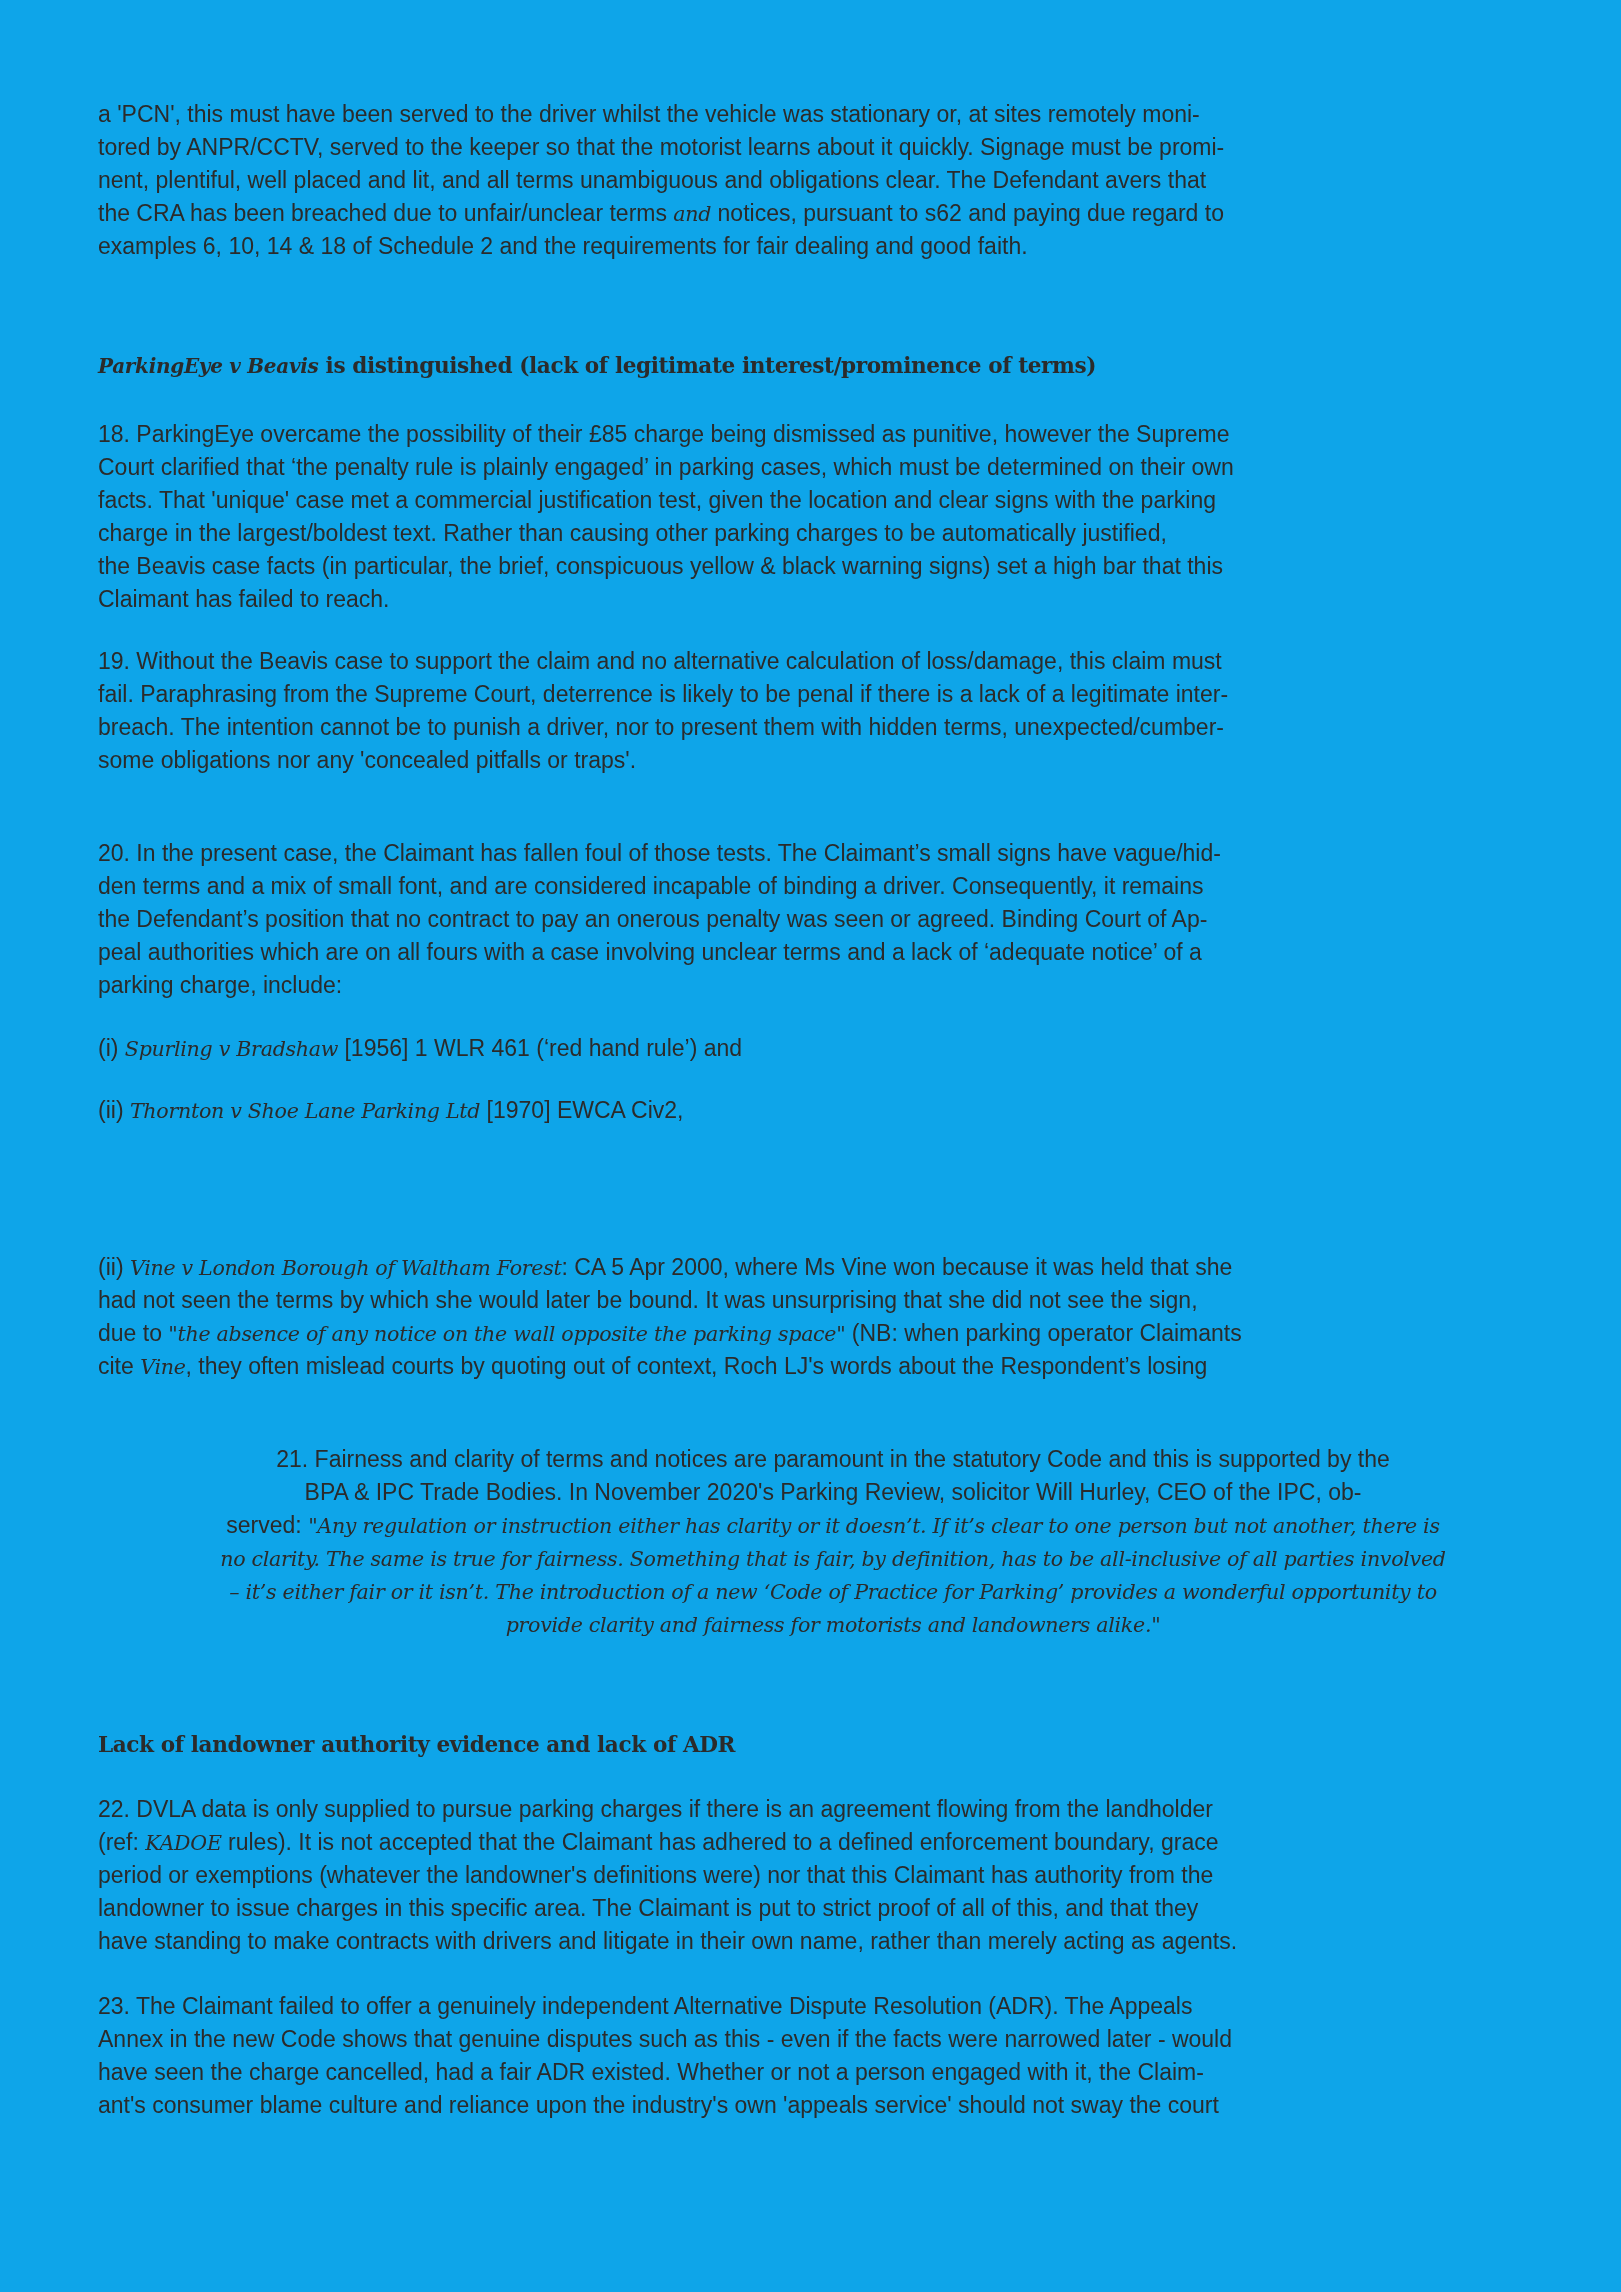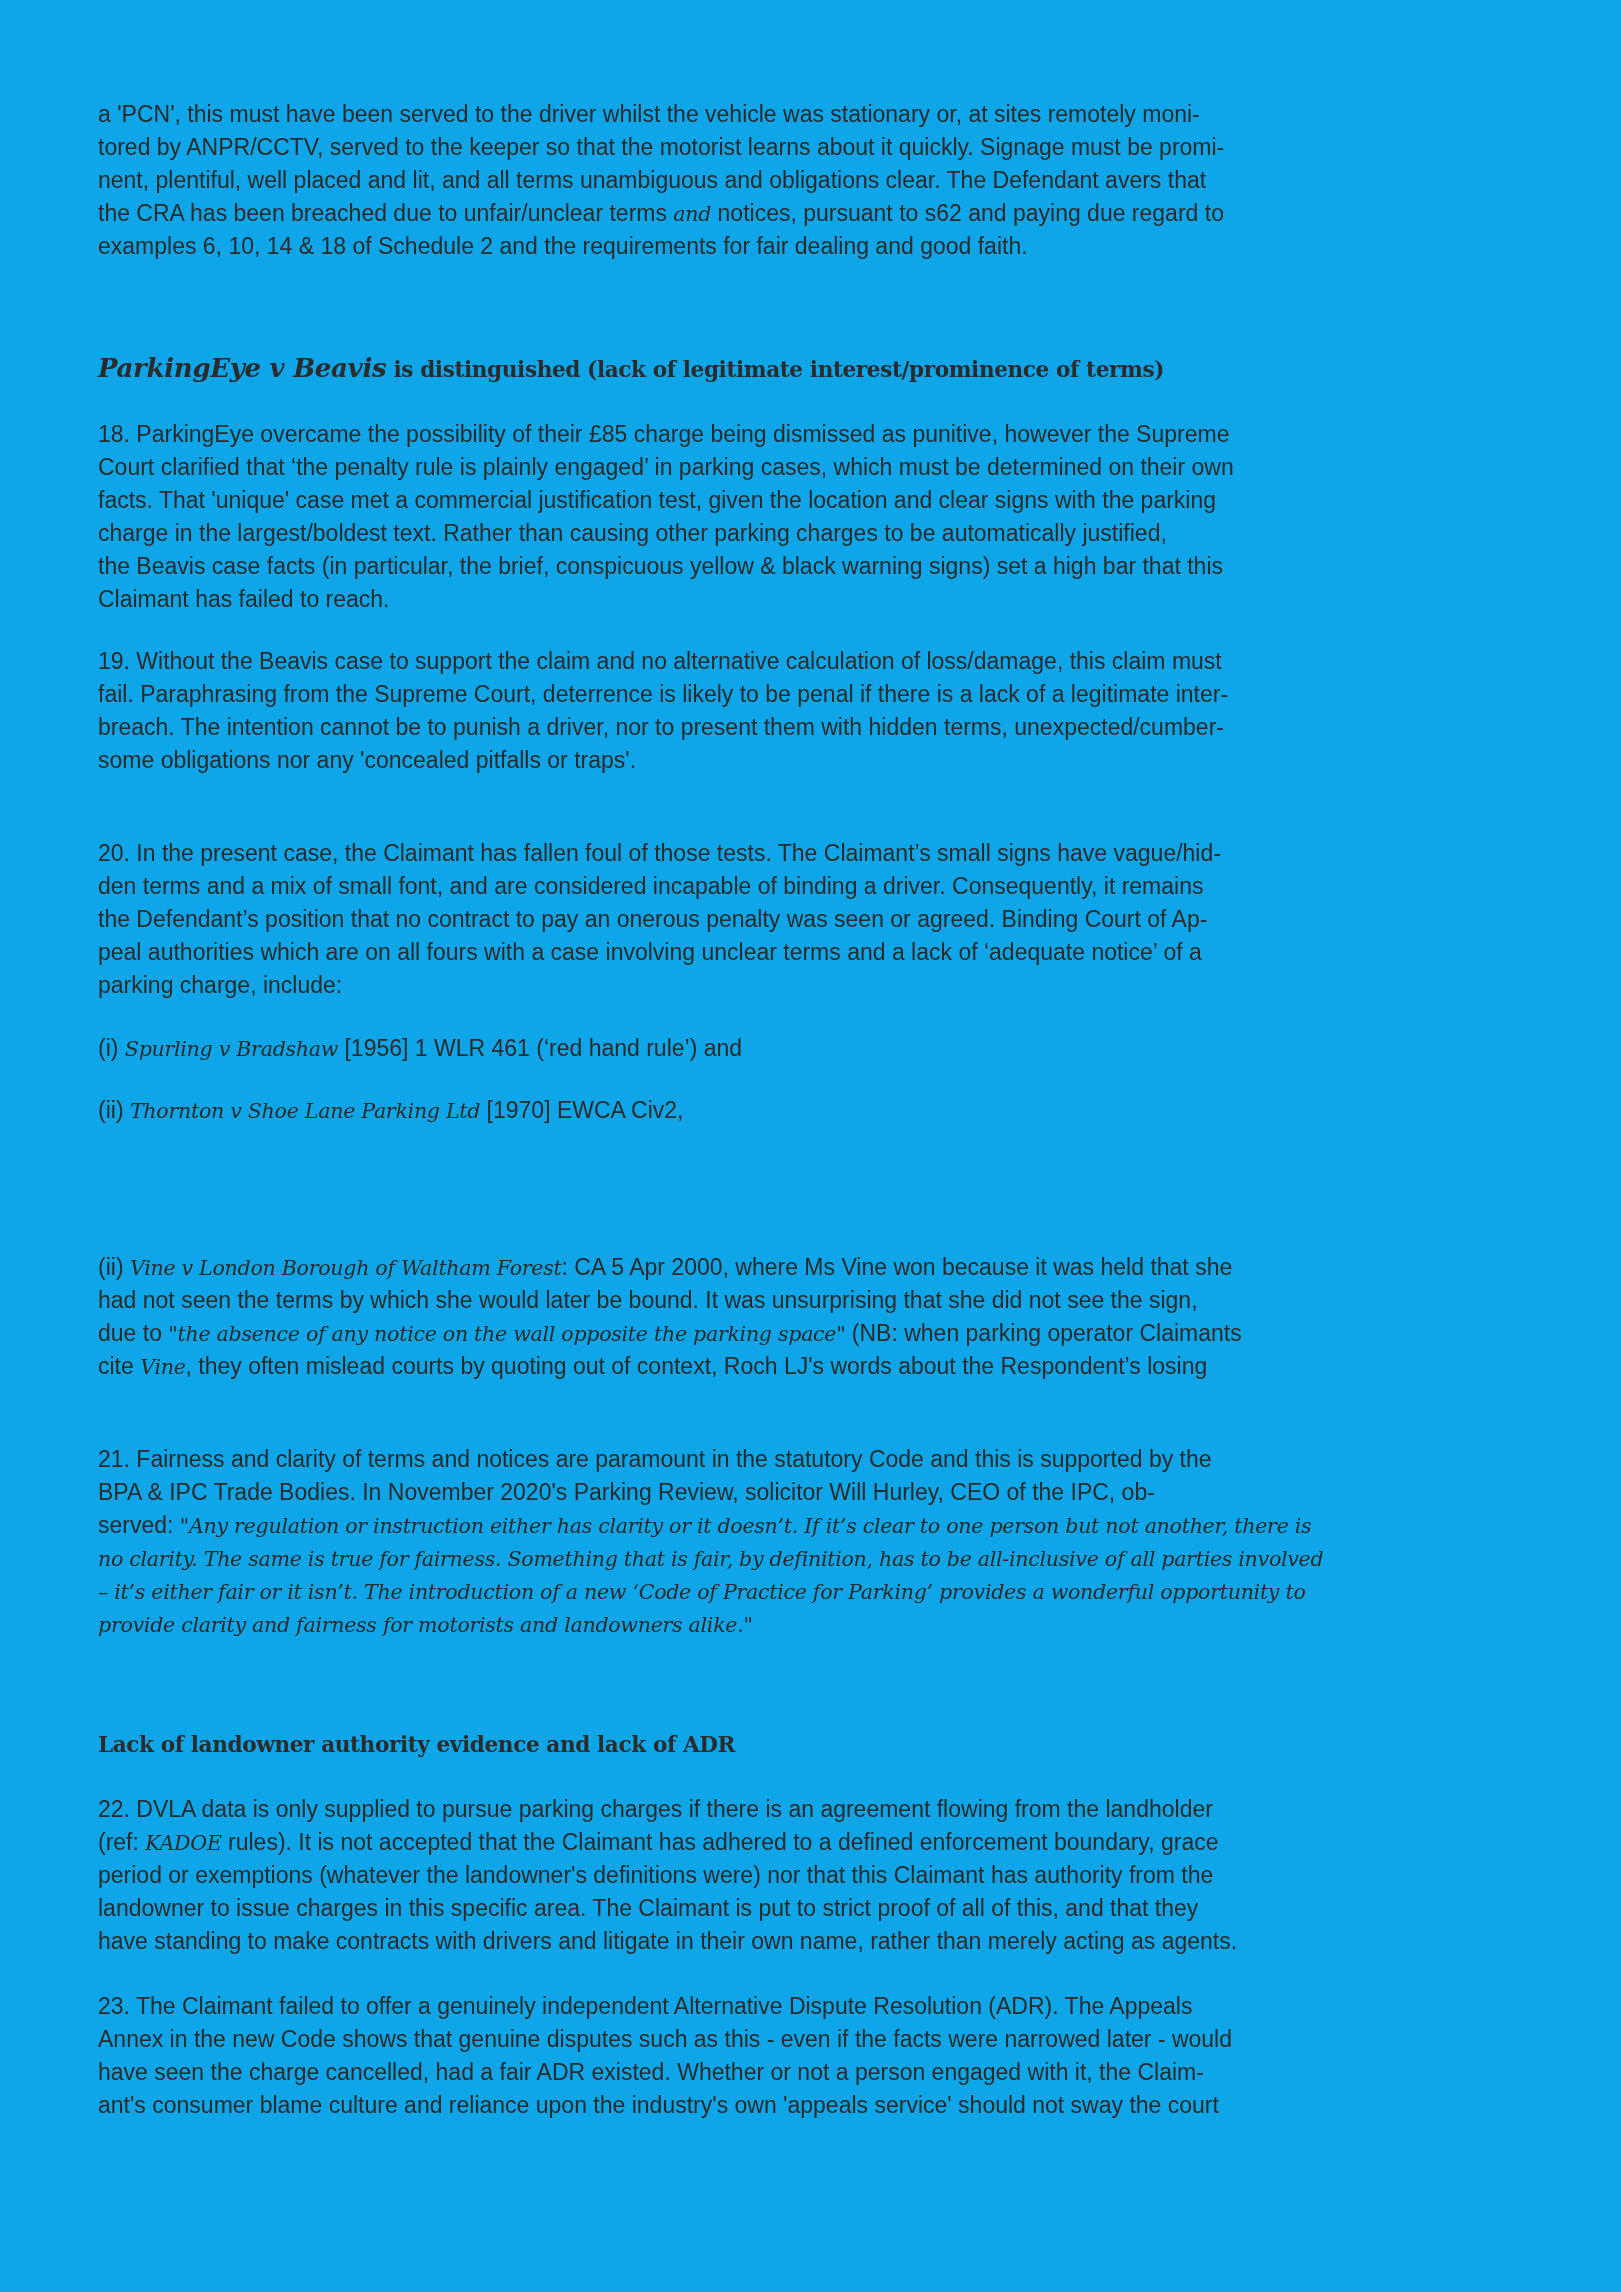--- a/index.html
+++ b/index.html
@@ -4,21 +4,21 @@
 <style>
   html, body { margin: 0; padding: 0; background: #ffffff; }
   body { width: 1621px; height: 2293px; position: relative; overflow: hidden; }
   .page { position: absolute; left: 0; top: 0; width: 1621px; height: 2293px; background: #0ea5e9; }
   .para { position: absolute; left: 98px; width: 1470px; color: #2b2b2b;
           font-family: "Liberation Sans", sans-serif; font-size: 23px; line-height: 33px; white-space: nowrap; }
   .line { display: block; height: 33px; }
   .it { font-family: "DejaVu Serif", serif; font-style: italic; font-size: 20.6px; letter-spacing: -0.3px; }
   .heading { position: absolute; left: 98px; color: #2b2b2b; font-family: "DejaVu Serif", serif;
              font-weight: bold; font-size: 21.6px; white-space: nowrap; letter-spacing: -0.4px; }
-  .heading .it { font-size: 26px; font-weight: bold; }
+  .heading .it { font-size: 20px; font-weight: bold; }
 </style>
 </head>
 <body>
 
 <div class="page" id="page">
     <div class="para" style="top: 98px;">
       <span class="line"><span>a 'PCN', this must have been served to the driver whilst the vehicle was stationary or, at sites remotely moni-</span></span>
       <span class="line"><span>tored by ANPR/CCTV, served to the keeper so that the motorist learns about it quickly. Signage must be promi-</span></span>
       <span class="line"><span>nent, plentiful, well placed and lit, and all terms unambiguous and obligations clear. The Defendant avers that</span></span>
       <span class="line"><span>the CRA has been breached due to unfair/unclear terms </span><span class="it">and</span><span> notices, pursuant to s62 and paying due regard to</span></span>
@@ -53,21 +53,21 @@
     </div>
     <div class="para" style="top: 1094px;">
       <span class="line"><span>(ii) </span><span class="it">Thornton v Shoe Lane Parking Ltd</span><span> [1970] EWCA Civ2,</span></span>
     </div>
     <div class="para" style="top: 1251px;">
       <span class="line"><span>(ii) </span><span class="it">Vine v London Borough of Waltham Forest</span><span>: CA 5 Apr 2000, where Ms Vine won because it was held that she</span></span>
       <span class="line"><span>had not seen the terms by which she would later be bound.  It was unsurprising that she did not see the sign,</span></span>
       <span class="line"><span>due to </span><span class="it">"the absence of any notice on the wall opposite the parking space"</span><span> (NB: when parking operator Claimants</span></span>
       <span class="line"><span>cite </span><span class="it">Vine</span><span>, they often mislead courts by quoting out of context, Roch LJ's words about the Respondent’s losing</span></span>
     </div>
-    <div class="para" style="top: 1443px;">
+    <div class="para" style="top: 1443px; text-align: center;">
       <span class="line"><span>21. Fairness and clarity of terms and notices are paramount in the statutory Code and this is supported by the</span></span>
       <span class="line"><span>BPA &amp; IPC Trade Bodies.  In November 2020's Parking Review, solicitor Will Hurley, CEO of the IPC, ob-</span></span>
       <span class="line"><span>served: </span><span class="it">"Any regulation or instruction either has clarity or it doesn’t. If it’s clear to one person but not another, there is</span></span>
       <span class="line"><span class="it">no clarity. The same is true for fairness. Something that is fair, by definition, has to be all-inclusive of all parties involved</span></span>
       <span class="line"><span class="it">– it’s either fair or it isn’t. The introduction of a new ‘Code of Practice for Parking’ provides a wonderful opportunity to</span></span>
       <span class="line"><span class="it">provide clarity and fairness for motorists and landowners alike."</span></span>
     </div>
     <div class="heading" style="top: 1732px;">
       <span class="line"><span>Lack of landowner authority evidence and lack of ADR</span></span>
     </div>

